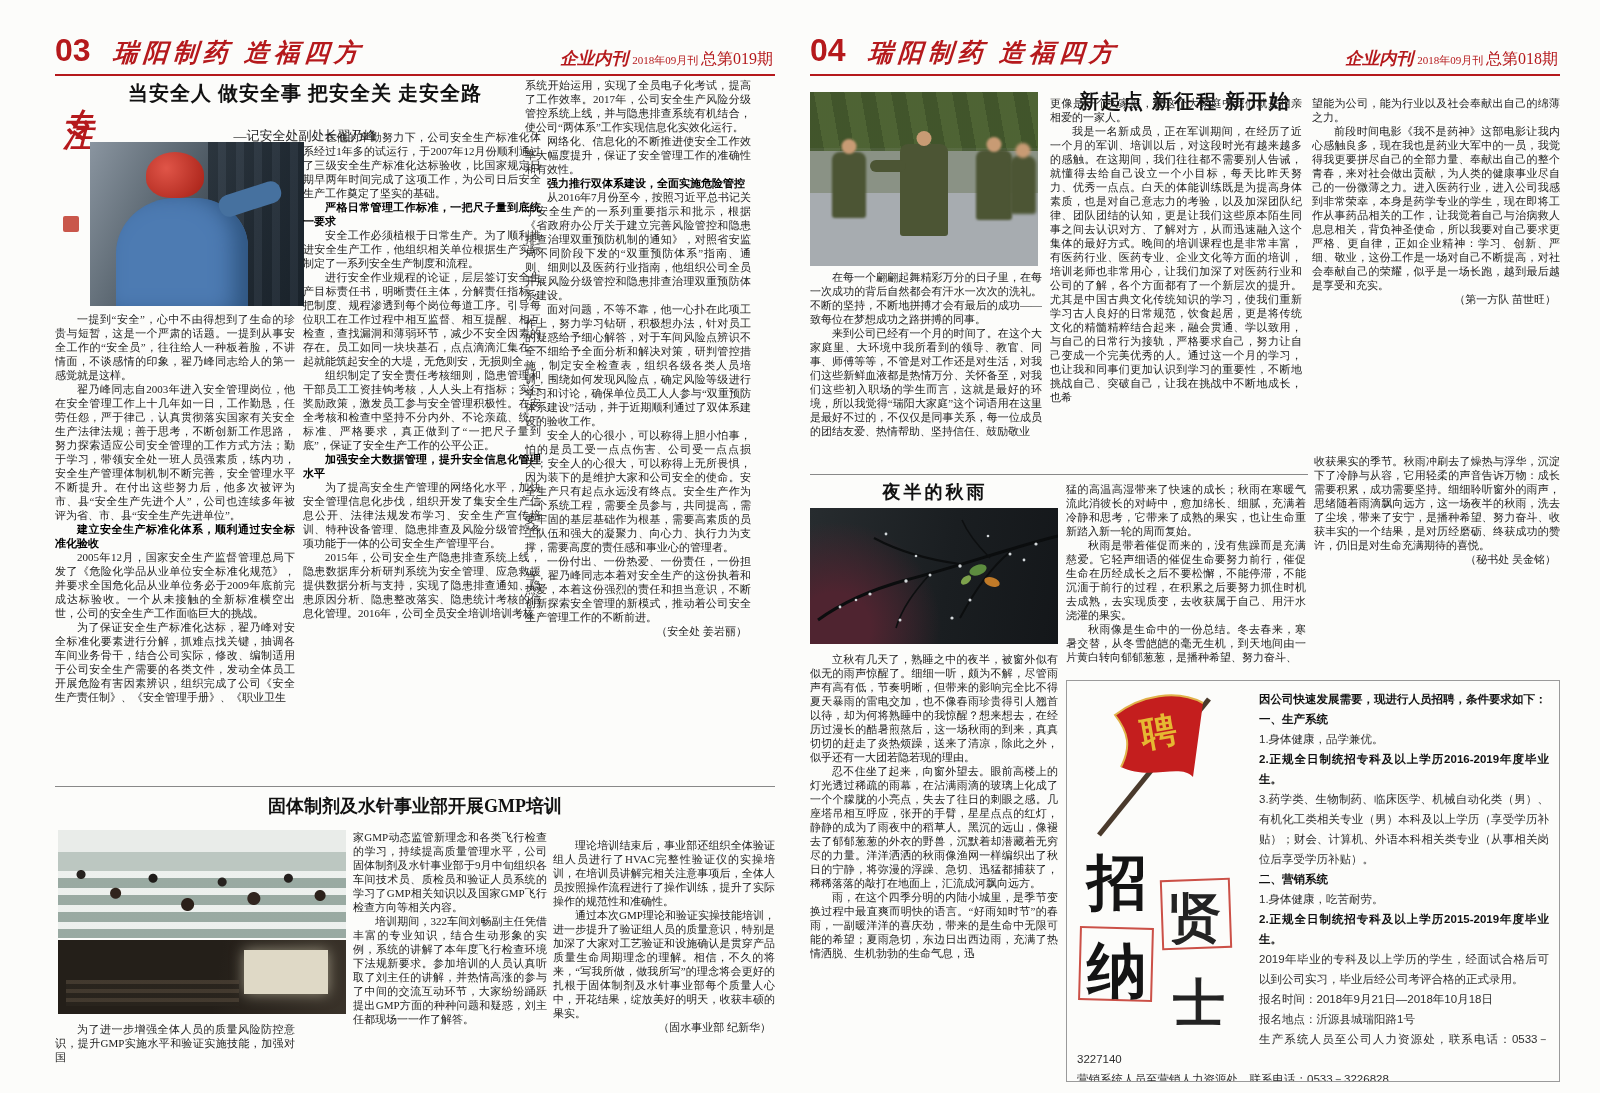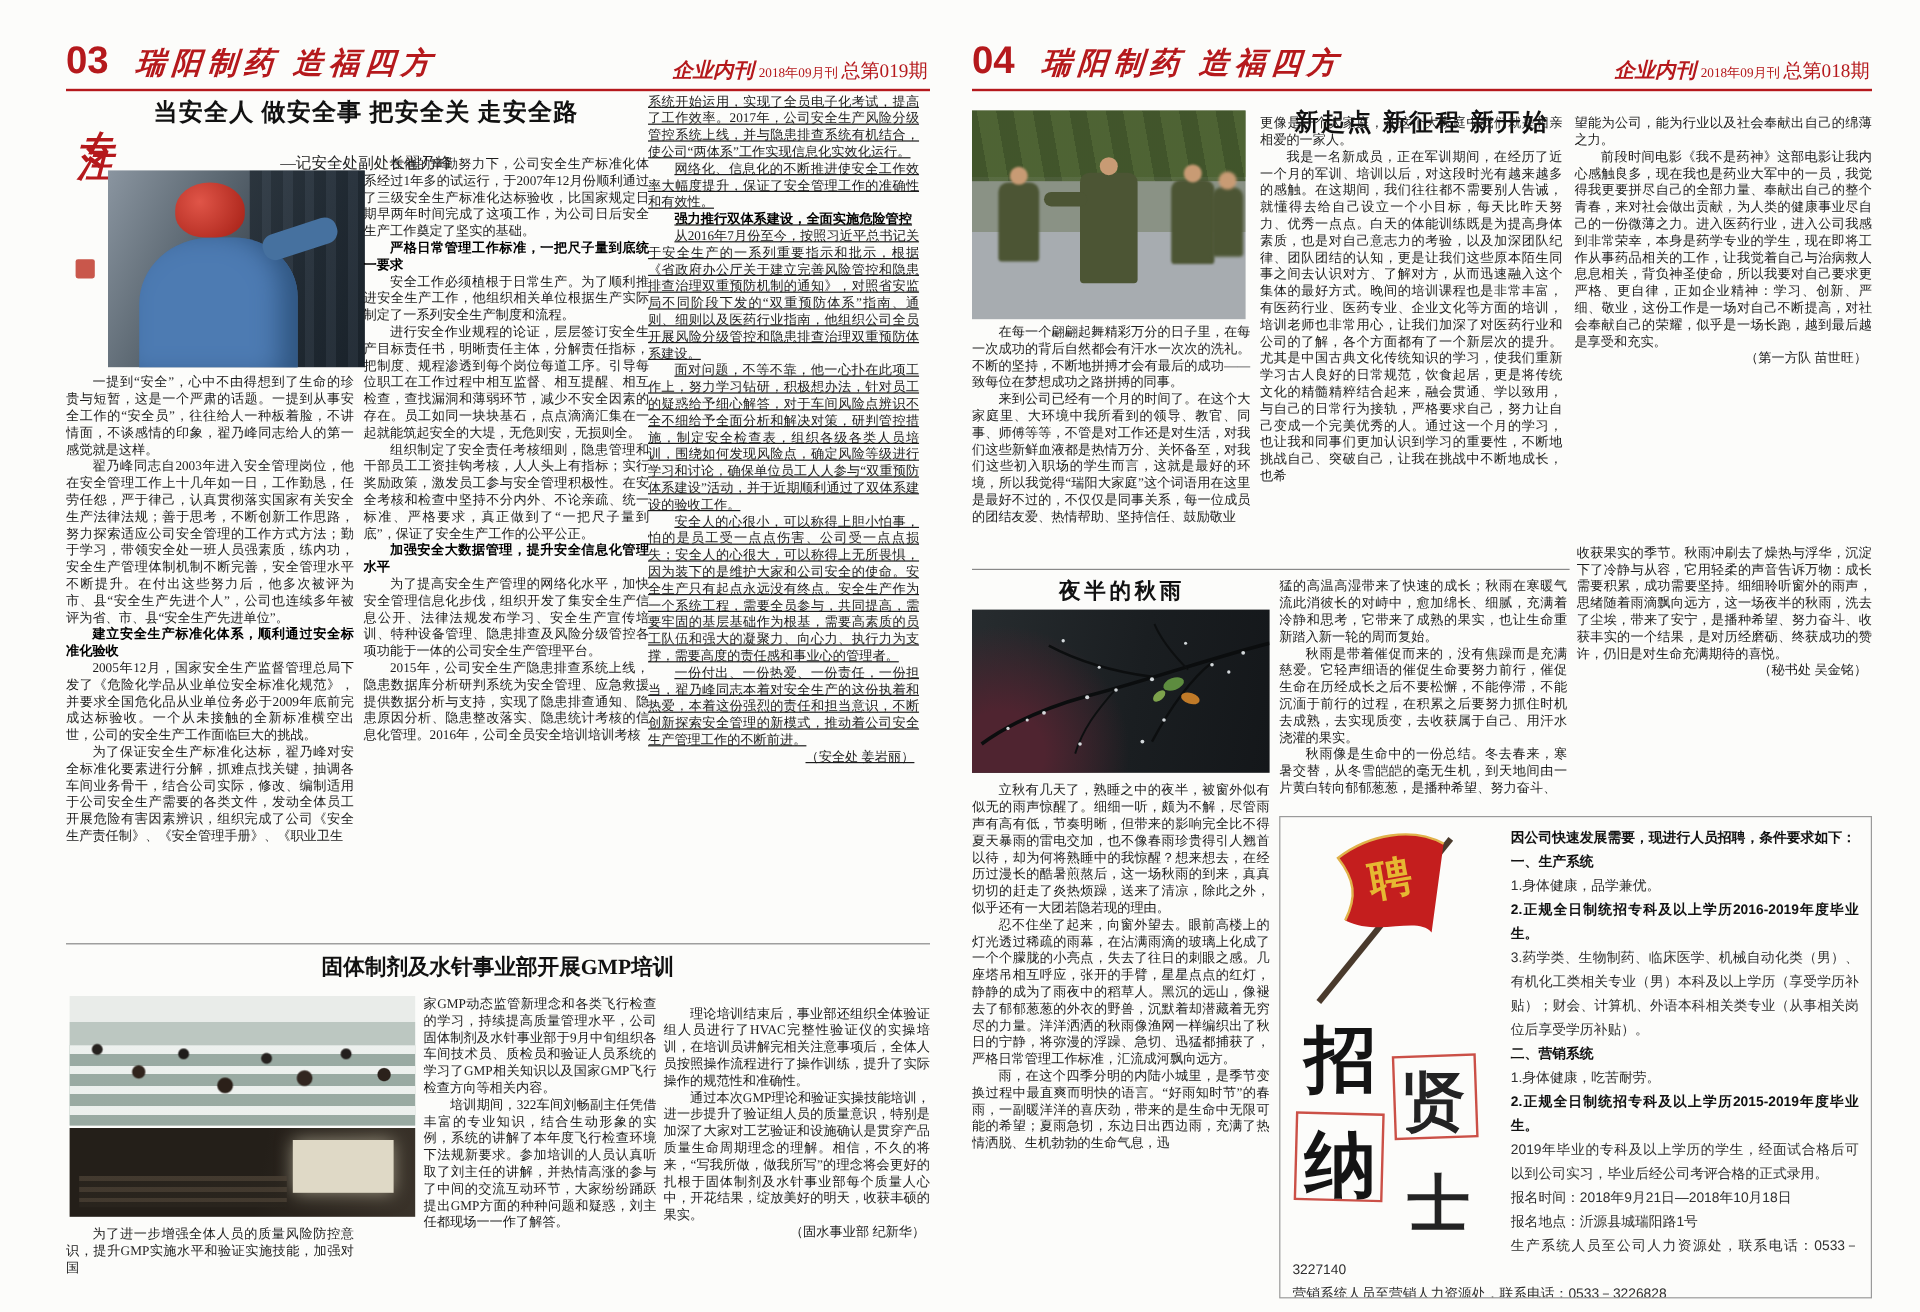--- a/index.html
+++ b/index.html
@@ -133,21 +133,21 @@
   <div class="col" style="left:248px;top:100px;width:238px;height:652px;">
       <p>在他的辛勤努力下，公司安全生产标准化体系经过1年多的试运行，于2007年12月份顺利通过了三级安全生产标准化达标验收，比国家规定日期早两年时间完成了这项工作，为公司日后安全生产工作奠定了坚实的基础。</p>
       <p class="sub">严格日常管理工作标准，一把尺子量到底统一要求</p>
       <p>安全工作必须植根于日常生产。为了顺利推进安全生产工作，他组织相关单位根据生产实际制定了一系列安全生产制度和流程。</p>
       <p>进行安全作业规程的论证，层层签订安全生产目标责任书，明晰责任主体，分解责任指标，把制度、规程渗透到每个岗位每道工序。引导每位职工在工作过程中相互监督、相互提醒、相互检查，查找漏洞和薄弱环节，减少不安全因素的存在。员工如同一块块基石，点点滴滴汇集在一起就能筑起安全的大堤，无危则安，无损则全。</p>
       <p>组织制定了安全责任考核细则，隐患管理和干部员工工资挂钩考核，人人头上有指标；实行奖励政策，激发员工参与安全管理积极性。在安全考核和检查中坚持不分内外、不论亲疏、统一标准、严格要求，真正做到了“一把尺子量到底”，保证了安全生产工作的公平公正。</p>
       <p class="sub">加强安全大数据管理，提升安全信息化管理水平</p>
       <p>为了提高安全生产管理的网络化水平，加快安全管理信息化步伐，组织开发了集安全生产信息公开、法律法规发布学习、安全生产宣传培训、特种设备管理、隐患排查及风险分级管控各项功能于一体的公司安全生产管理平台。</p>
       <p>2015年，公司安全生产隐患排查系统上线，隐患数据库分析研判系统为安全管理、应急救援提供数据分析与支持，实现了隐患排查通知、隐患原因分析、隐患整改落实、隐患统计考核的信息化管理。2016年，公司全员安全培训培训考核</p>
     </div>
-  <div class="col" style="left:485px;top:48px;width:226px;height:704px;text-decoration:underline;">
+  <div class="col" style="left:470px;top:48px;width:226px;height:704px;">
       <p class="cont">系统开始运用，实现了全员电子化考试，提高了工作效率。2017年，公司安全生产风险分级管控系统上线，并与隐患排查系统有机结合，使公司“两体系”工作实现信息化实效化运行。</p>
       <p>网络化、信息化的不断推进使安全工作效率大幅度提升，保证了安全管理工作的准确性和有效性。</p>
       <p class="sub">强力推行双体系建设，全面实施危险管控</p>
       <p>从2016年7月份至今，按照习近平总书记关于安全生产的一系列重要指示和批示，根据《省政府办公厅关于建立完善风险管控和隐患排查治理双重预防机制的通知》，对照省安监局不同阶段下发的“双重预防体系”指南、通则、细则以及医药行业指南，他组织公司全员开展风险分级管控和隐患排查治理双重预防体系建设。</p>
       <p>面对问题，不等不靠，他一心扑在此项工作上，努力学习钻研，积极想办法，针对员工的疑惑给予细心解答，对于车间风险点辨识不全不细给予全面分析和解决对策，研判管控措施，制定安全检查表，组织各级各类人员培训，围绕如何发现风险点，确定风险等级进行学习和讨论，确保单位员工人人参与“双重预防体系建设”活动，并于近期顺利通过了双体系建设的验收工作。</p>
       <p>安全人的心很小，可以称得上胆小怕事，怕的是员工受一点点伤害、公司受一点点损失；安全人的心很大，可以称得上无所畏惧，因为装下的是维护大家和公司安全的使命。安全生产只有起点永远没有终点。安全生产作为一个系统工程，需要全员参与，共同提高，需要牢固的基层基础作为根基，需要高素质的员工队伍和强大的凝聚力、向心力、执行力为支撑，需要高度的责任感和事业心的管理者。</p>
       <p>一份付出、一份热爱、一份责任，一份担当，翟乃峰同志本着对安全生产的这份执着和热爱，本着这份强烈的责任和担当意识，不断创新探索安全管理的新模式，推动着公司安全生产管理工作的不断前进。</p>
       <p class="byline">（安全处 姜岩丽）</p>
     </div>
 
@@ -236,21 +236,21 @@
           <circle cx="90" cy="112" r="1.5"></circle>
         <circle cx="178" cy="28" r="1.3"></circle>
           <circle cx="46" cy="92" r="1.3"></circle>
           <circle cx="214" cy="52" r="1.4"></circle>
       </g>
     </svg>
   </div>
 
   <div class="col" style="left:0;top:622px;width:248px;height:430px;">
       <p>立秋有几天了，熟睡之中的夜半，被窗外似有似无的雨声惊醒了。细细一听，颇为不解，尽管雨声有高有低，节奏明晰，但带来的影响完全比不得夏天暴雨的雷电交加，也不像春雨珍贵得引人翘首以待，却为何将熟睡中的我惊醒？想来想去，在经历过漫长的酷暑煎熬后，这一场秋雨的到来，真真切切的赶走了炎热烦躁，送来了清凉，除此之外，似乎还有一大团若隐若现的理由。</p>
-      <p>忍不住坐了起来，向窗外望去。眼前高楼上的灯光透过稀疏的雨幕，在沾满雨滴的玻璃上化成了一个个朦胧的小亮点，失去了往日的刺眼之感。几座塔吊相互呼应，张开的手臂，星星点点的红灯，静静的成为了雨夜中的稻草人。黑沉的远山，像褪去了郁郁葱葱的外衣的野兽，沉默着却潜藏着无穷尽的力量。洋洋洒洒的秋雨像渔网一样编织出了秋日的宁静，将弥漫的浮躁、急切、迅猛都捕获了，严格日常管理工作标准，汇流成河飘向远方。</p>
+      <p>忍不住坐了起来，向窗外望去。眼前高楼上的灯光透过稀疏的雨幕，在沾满雨滴的玻璃上化成了一个个朦胧的小亮点，失去了往日的刺眼之感。几座塔吊相互呼应，张开的手臂，星星点点的红灯，静静的成为了雨夜中的稻草人。黑沉的远山，像褪去了郁郁葱葱的外衣的野兽，沉默着却潜藏着无穷尽的力量。洋洋洒洒的秋雨像渔网一样编织出了秋日的宁静，将弥漫的浮躁、急切、迅猛都捕获了，稀稀落落的敲打在地面上，汇流成河飘向远方。</p>
       <p>雨，在这个四季分明的内陆小城里，是季节变换过程中最直爽而明快的语言。“好雨知时节”的春雨，一副暖洋洋的喜庆劲，带来的是生命中无限可能的希望；夏雨急切，东边日出西边雨，充满了热情洒脱、生机勃勃的生命气息，迅</p>
     </div>
   <div class="col" style="left:504px;top:424px;width:246px;height:218px;">
       <p class="cont">收获果实的季节。秋雨冲刷去了燥热与浮华，沉淀下了冷静与从容，它用轻柔的声音告诉万物：成长需要积累，成功需要坚持。细细聆听窗外的雨声，思绪随着雨滴飘向远方，这一场夜半的秋雨，洗去了尘埃，带来了安宁，是播种希望、努力奋斗、收获丰实的一个结果，是对历经磨砺、终获成功的赞许，仍旧是对生命充满期待的喜悦。</p>
       <p class="byline">（秘书处 吴金铭）</p>
     </div>
   <div class="col" style="left:256px;top:452px;width:240px;height:192px;">
       <p class="cont">猛的高温高湿带来了快速的成长；秋雨在寒暖气流此消彼长的对峙中，愈加绵长、细腻，充满着冷静和思考，它带来了成熟的果实，也让生命重新踏入新一轮的周而复始。</p>
       <p>秋雨是带着催促而来的，没有焦躁而是充满慈爱。它轻声细语的催促生命要努力前行，催促生命在历经成长之后不要松懈，不能停滞，不能沉湎于前行的过程，在积累之后要努力抓住时机去成熟，去实现质变，去收获属于自己、用汗水浇灌的果实。</p>
       <p>秋雨像是生命中的一份总结。冬去春来，寒暑交替，从冬雪皑皑的毫无生机，到天地间由一片黄白转向郁郁葱葱，是播种希望、努力奋斗、</p>

